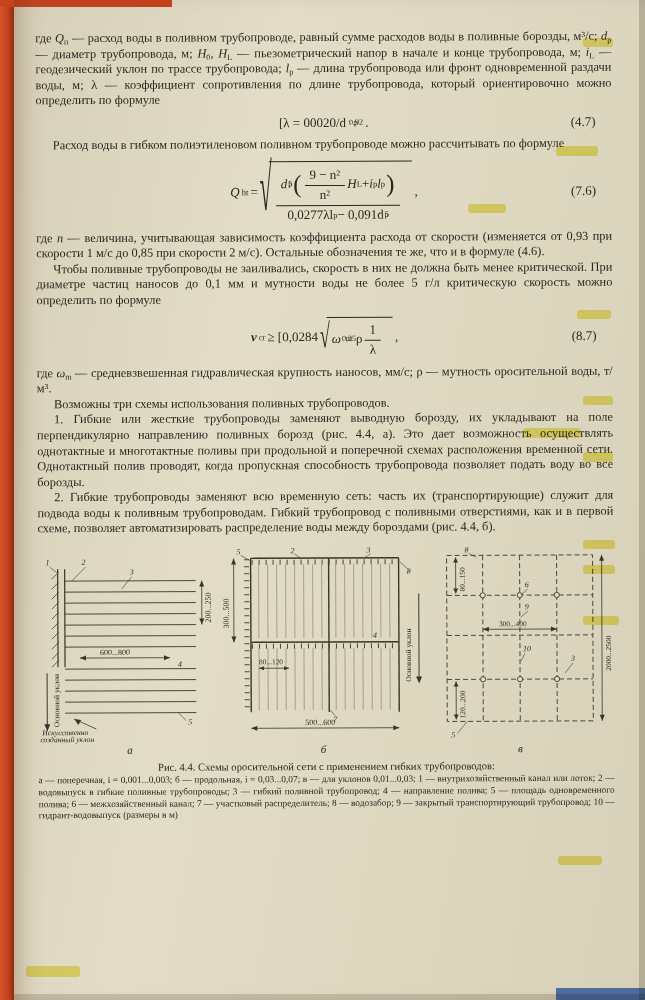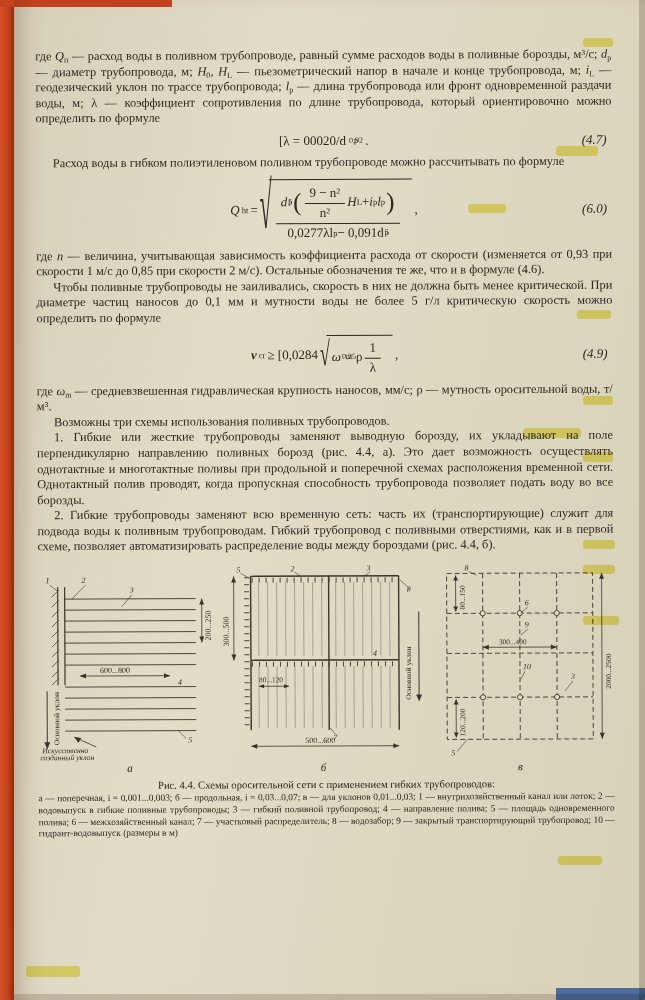--- a/index.html
+++ b/index.html
@@ -5,37 +5,37 @@
   html,body{margin:0;padding:0;background:#8a8272;}
   .scan{position:relative;width:645px;height:1000px;overflow:hidden;
         background:linear-gradient(100deg,#d6cfb8 0%,#e3dcc6 35%,#ded7c0 70%,#d8d1ba 100%);
         font-family:"Liberation Serif","DejaVu Serif",serif;color:#2b2620;}
   .spine{position:absolute;left:0;top:0;width:14px;height:100%;
          background:linear-gradient(90deg,#d8552a 0%,#c5431f 55%,#8e2c10 100%);}
   .spine-top{position:absolute;left:0;top:0;width:172px;height:7px;background:#c5431f;}
   .edge-r{position:absolute;right:0;top:0;width:6px;height:100%;background:rgba(90,78,55,.28);}
   .edge-b{position:absolute;left:14px;bottom:0;width:631px;height:6px;background:rgba(90,78,55,.22);}
   .page{position:absolute;left:14px;top:0;width:631px;height:1000px;
-        padding:48px 32px 0 23px;box-sizing:border-box;
+        padding:30px 32px 0 23px;box-sizing:border-box;
         box-shadow:inset 18px 0 26px -16px rgba(80,40,15,.35);}
   .content{transform:rotate(-0.25deg);}
   p.body{margin:0;font-size:12.4px;line-height:15.6px;text-align:justify;}
   p.ind{text-indent:17px;}
   .v{font-style:italic;}
   sub{font-size:.66em;vertical-align:-0.3em;line-height:0;}
   sup{font-size:.66em;vertical-align:.45em;line-height:0;}
   .ss{display:inline-grid;grid-template-rows:auto auto;font-size:.62em;line-height:1.05;
       vertical-align:-0.45em;margin-left:1px;}
   .ss sup,.ss sub{font-size:1em;vertical-align:baseline;}
   .eq{position:relative;text-align:center;font-size:13px;}
   .eq-47{margin:7px 0 6px;}
   .eq-48{margin:8px 0 7px;}
   .eq-49{margin:9px 0 7px;}
   .eq-c{display:inline-flex;align-items:center;gap:2px;}
-  .eq-num{position:absolute;right:5px;top:50%;transform:translateY(-50%);font-style:italic;}
+  .eq-num{position:absolute;right:16px;top:50%;transform:translateY(-50%);}
   .frac{display:inline-flex;flex-direction:column;align-items:center;vertical-align:middle;margin:0 2px;}
   .frac>.ftop{display:inline-flex;align-items:center;border-bottom:1.2px solid #2b2620;padding:1px 5px 2px;}
   .frac>.fbot{display:inline-flex;align-items:center;padding-top:1px;}
   .sqrt{display:inline-flex;align-items:center;}
   .rad{display:inline-block;line-height:1;margin-right:-3px;}
   .rad-lg{font-size:22px;transform:scaleY(3.0);transform-origin:50% 58%;}
   .rad-sm{font-size:18px;transform:scaleY(1.9);transform-origin:50% 58%;}
   .radicand{display:inline-flex;align-items:center;border-top:1.4px solid #2b2620;padding:3px 10px 0 5px;}
   .bigp{font-size:1.9em;font-weight:300;line-height:0;margin:0 1px;}
   .bold{font-weight:bold;}
@@ -116,21 +116,21 @@
                     <span class="ss">
                       <sup>5</sup>
                       <sub>р</sub>
                     </span>
                 </span>
               </span>
             </span>
           </span>
           <span>,</span>
         </span>
-        <span class="eq-num">(6.0)</span>
+        <span class="eq-num">(7.6)</span>
       </div>
 
       <p class="body"><span>где </span><i class="v">n</i><span> — величина, учитывающая зависимость коэффициента расхода от скорости (изменяется от 0,93 при скорости 1 м/с до 0,85 при скорости 2 м/с). Остальные обозначения те же, что и в формуле (4.6).</span></p>
 
       <p class="body ind">Чтобы поливные трубопроводы не заиливались, скорость в них не должна быть менее критической. При диаметре частиц наносов до 0,1 мм и мутности воды не более 5 г/л критическую скорость можно определить по формуле</p>
 
       <div class="eq eq-49">
         <span class="eq-c">
           <i class="v bold">v</i>
             <sub>cr</sub>
@@ -145,21 +145,21 @@
                 </span>
               <span> ρ </span>
               <span class="frac">
                   <span class="ftop">1</span>
                   <span class="fbot">λ</span>
                 </span>
             </span>
           </span>
           <span>,</span>
         </span>
-        <span class="eq-num">(4.9)</span>
+        <span class="eq-num">(8.7)</span>
       </div>
 
       <p class="body"><span>где </span><i class="v">ω</i><sub>m</sub><span> — средневзвешенная гидравлическая крупность наносов, мм/с; ρ — мутность оросительной воды, т/м³.</span></p>
 
       <p class="body ind">Возможны три схемы использования поливных трубопроводов.</p>
       <p class="body ind">1. Гибкие или жесткие трубопроводы заменяют выводную борозду, их укладывают на поле перпендикулярно направлению поливных борозд (рис. 4.4, а). Это дает возможность осуществлять однотактные и многотактные поливы при продольной и поперечной схемах расположения временной сети. Однотактный полив проводят, когда пропускная способность трубопровода позволяет подать воду во все борозды.</p>
       <p class="body ind">2. Гибкие трубопроводы заменяют всю временную сеть: часть их (транспортирующие) служит для подвода воды к поливным трубопроводам. Гибкий трубопровод с поливными отверстиями, как и в первой схеме, позволяет автоматизировать распределение воды между бороздами (рис. 4.4, б).</p>
 
       <div class="figure">
 

